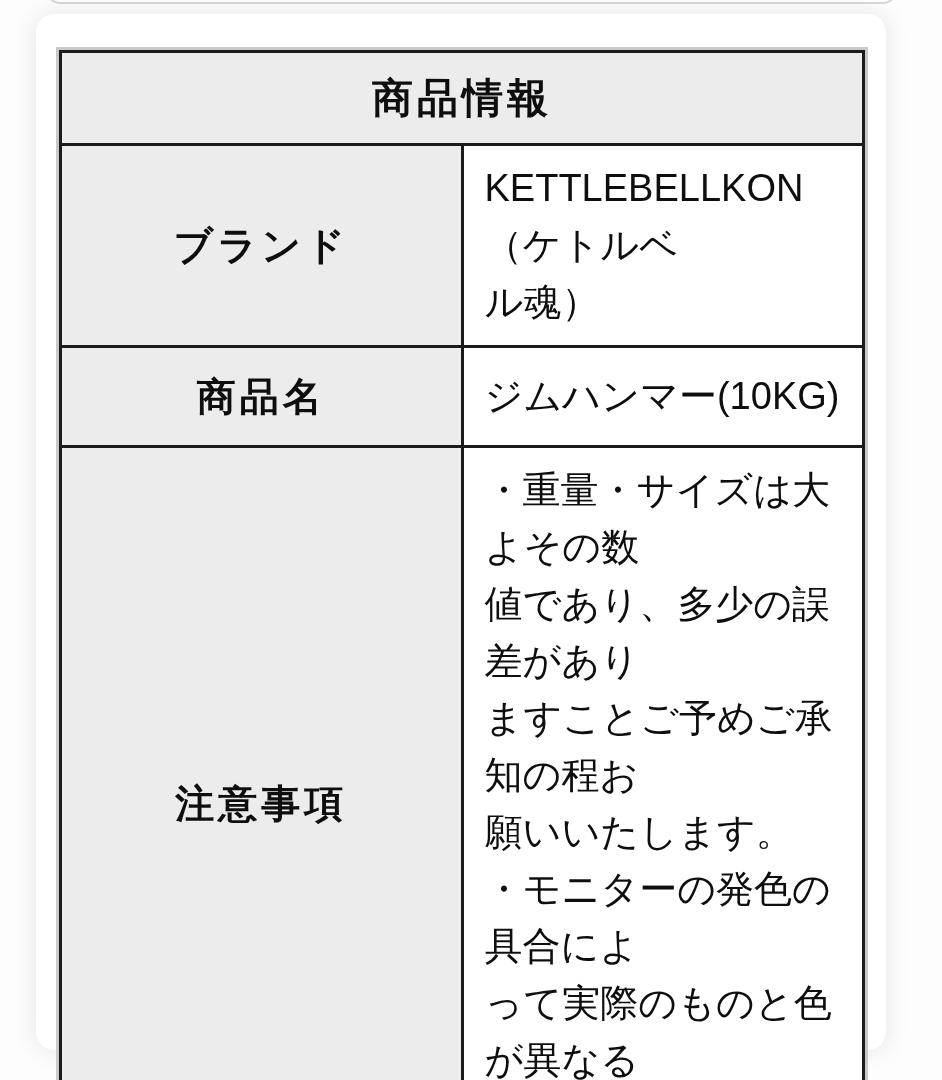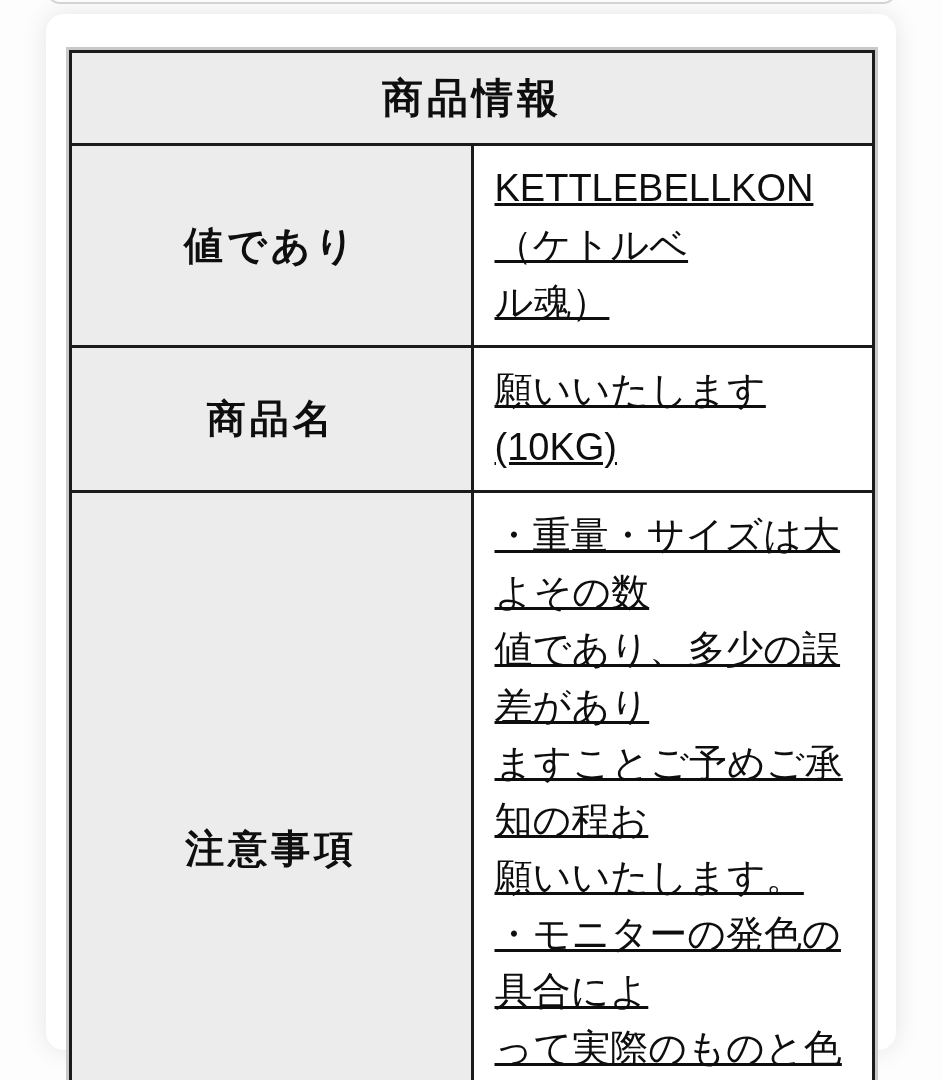--- a/index.html
+++ b/index.html
@@ -23,21 +23,21 @@
     position:absolute;
     left:46px; right:45px; top:-18px; height:22px;
     border:2px solid var(--edge-line);
     border-top:none;
     border-radius:0 0 14px 14px;
     background:#ffffff;
   }
   
   .card{
     position:absolute;
-    left:46px; top:14px; width:850px; height:1036px;
+    left:36px; top:14px; width:850px; height:1036px;
     background:#ffffff;
     border-radius:18px;
     box-shadow:0 0 26px rgba(0,0,0,0.10);
   }
   table.info{
     position:absolute;
     left:23px; top:36px;           
     width:806px; height:966px;
     border-collapse:collapse;
     table-layout:fixed;
@@ -65,46 +65,45 @@
     font-weight:bold;
     letter-spacing:4px;
   }
   td.value-cell{
     background:var(--value-bg);
     padding:14px 14px 14px 21px;
     font-size:38px;
     line-height:57px;
     white-space:pre-line;
     text-align:left;
-    text-decoration:underline;
   }
   tr.row-brand td{height:152px;}
   tr.row-name  td{height:100px;}
   tr.row-size  td{height:159px;}
   tr.row-notes td{height:440px;}
 </style>
 </head>
 <body>
 
 <div class="prev-card-edge"></div>
 
 <div class="card">
   <table class="info">
     <tbody>
       <tr class="row-header">
         <th class="title-cell" colspan="2">商品情報</th>
       </tr>
       <tr class="row-brand">
-        <td class="label-cell">値であり</td>
+        <td class="label-cell">ブランド</td>
         <td class="value-cell">KETTLEBELLKON（ケトルベ
 ル魂）</td>
       </tr>
       <tr class="row-name">
         <td class="label-cell">商品名</td>
-        <td class="value-cell">願いいたします(10KG)</td>
+        <td class="value-cell">ジムハンマー(10KG)</td>
       </tr>
       <tr class="row-notes">
         <td class="label-cell">注意事項</td>
         <td class="value-cell">・重量・サイズは大よその数
 値であり、多少の誤差があり
 ますことご予めご承知の程お
 願いいたします。
 ・モニターの発色の具合によ
 って実際のものと色が異なる
 場合がございます。</td>

